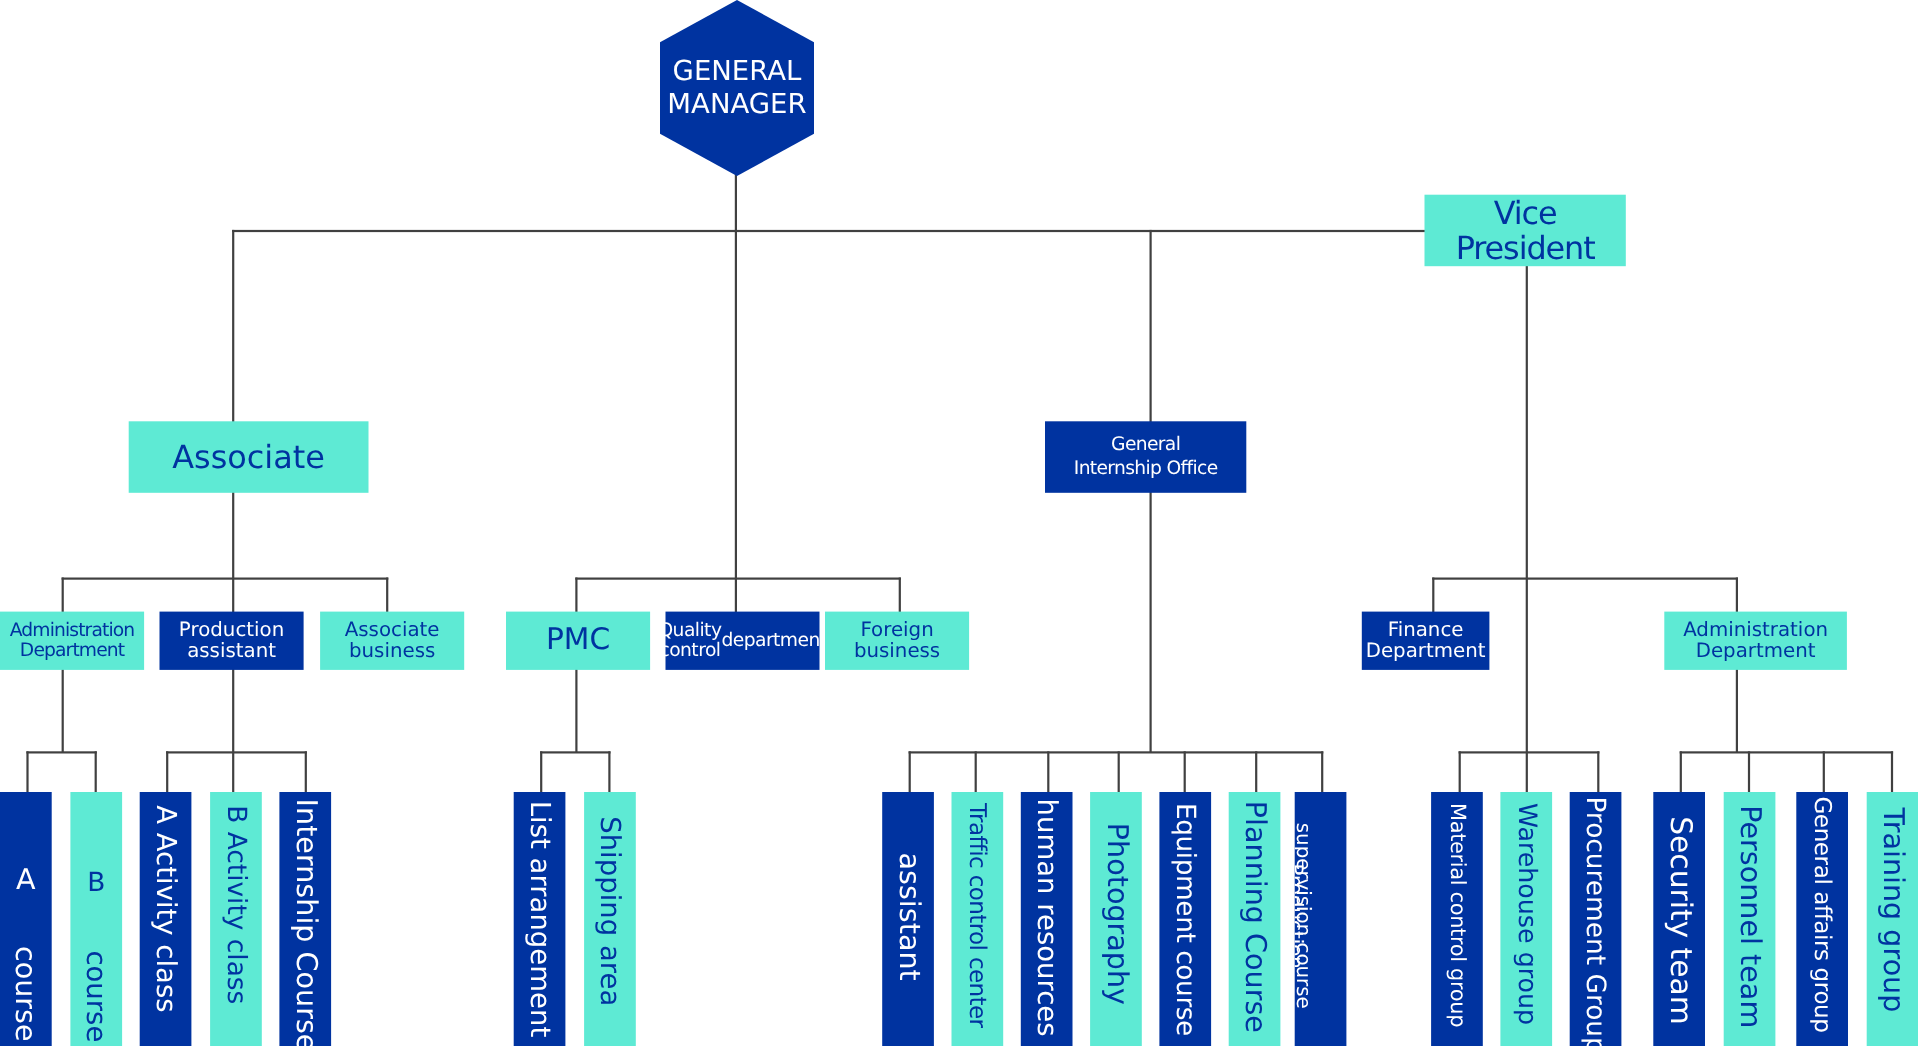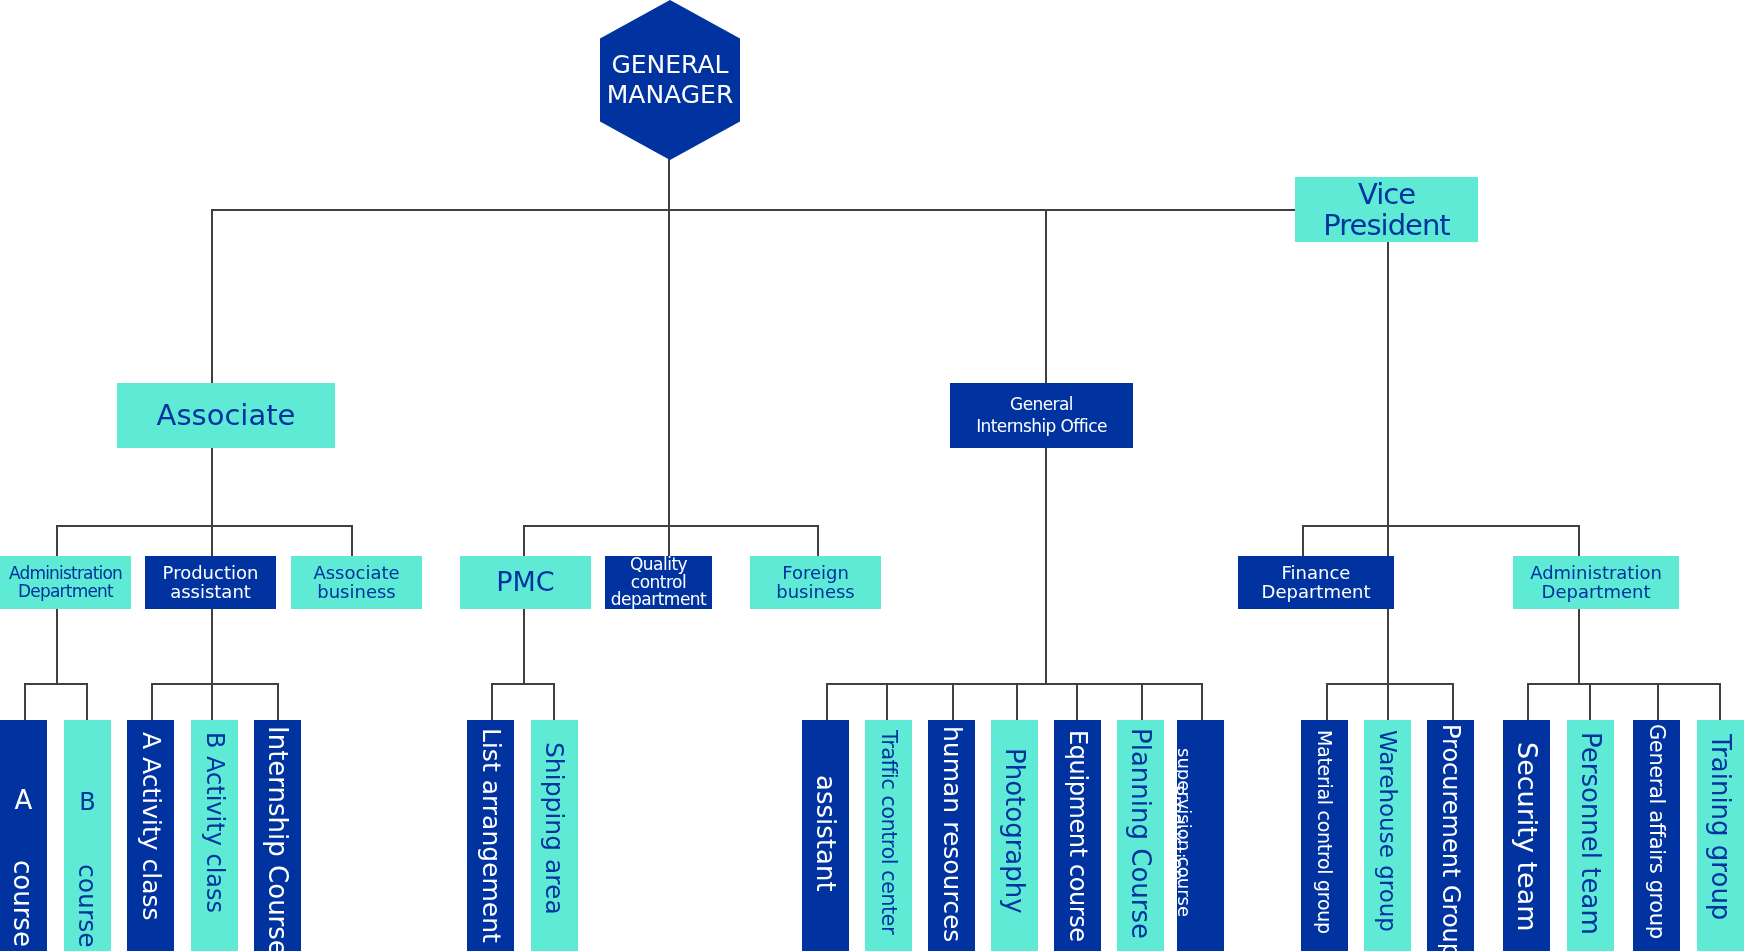--- a/index.html
+++ b/index.html
@@ -107,29 +107,29 @@
   <span>Production</span>
   <span>assistant</span>
 </div>
 <div class="box light" style="left:291px; top:556px; width:131px; height:53px; font-size:18px; flex-direction:column;">
   <span>Associate</span>
   <span>business</span>
 </div>
 <div class="box light" style="left:460px; top:556px; width:131px; height:53px; font-size:27px;">
   <span>PMC</span>
 </div>
-<div class="box dark" style="left:605px; top:556px; width:107px; height:53px; font-size:17px; letter-spacing:-0.5px; flex-direction:column;">
+<div class="box dark" style="left:605px; top:556px; width:140px; height:53px; font-size:17px; letter-spacing:-0.5px; flex-direction:row;">
   <span>Quality control</span>
   <span>department</span>
 </div>
 <div class="box light" style="left:750px; top:556px; width:131px; height:53px; font-size:18px; flex-direction:column;">
   <span>Foreign</span>
   <span>business</span>
 </div>
-<div class="box dark" style="left:1238px; top:556px; width:156px; height:53px; font-size:18px; flex-direction:column;">
+<div class="box dark" style="left:1238px; top:556px; width:116px; height:53px; font-size:18px; flex-direction:column;">
   <span>Finance</span>
   <span>Department</span>
 </div>
 <div class="box light" style="left:1513px; top:556px; width:166px; height:53px; font-size:18px; flex-direction:column;">
   <span>Administration</span>
   <span>Department</span>
 </div>
 
 <div class="leaf dark" style="left:0px;">
   <div style="position:absolute; top:65px; width:100%; text-align:center; font-size:26px;">A</div>

